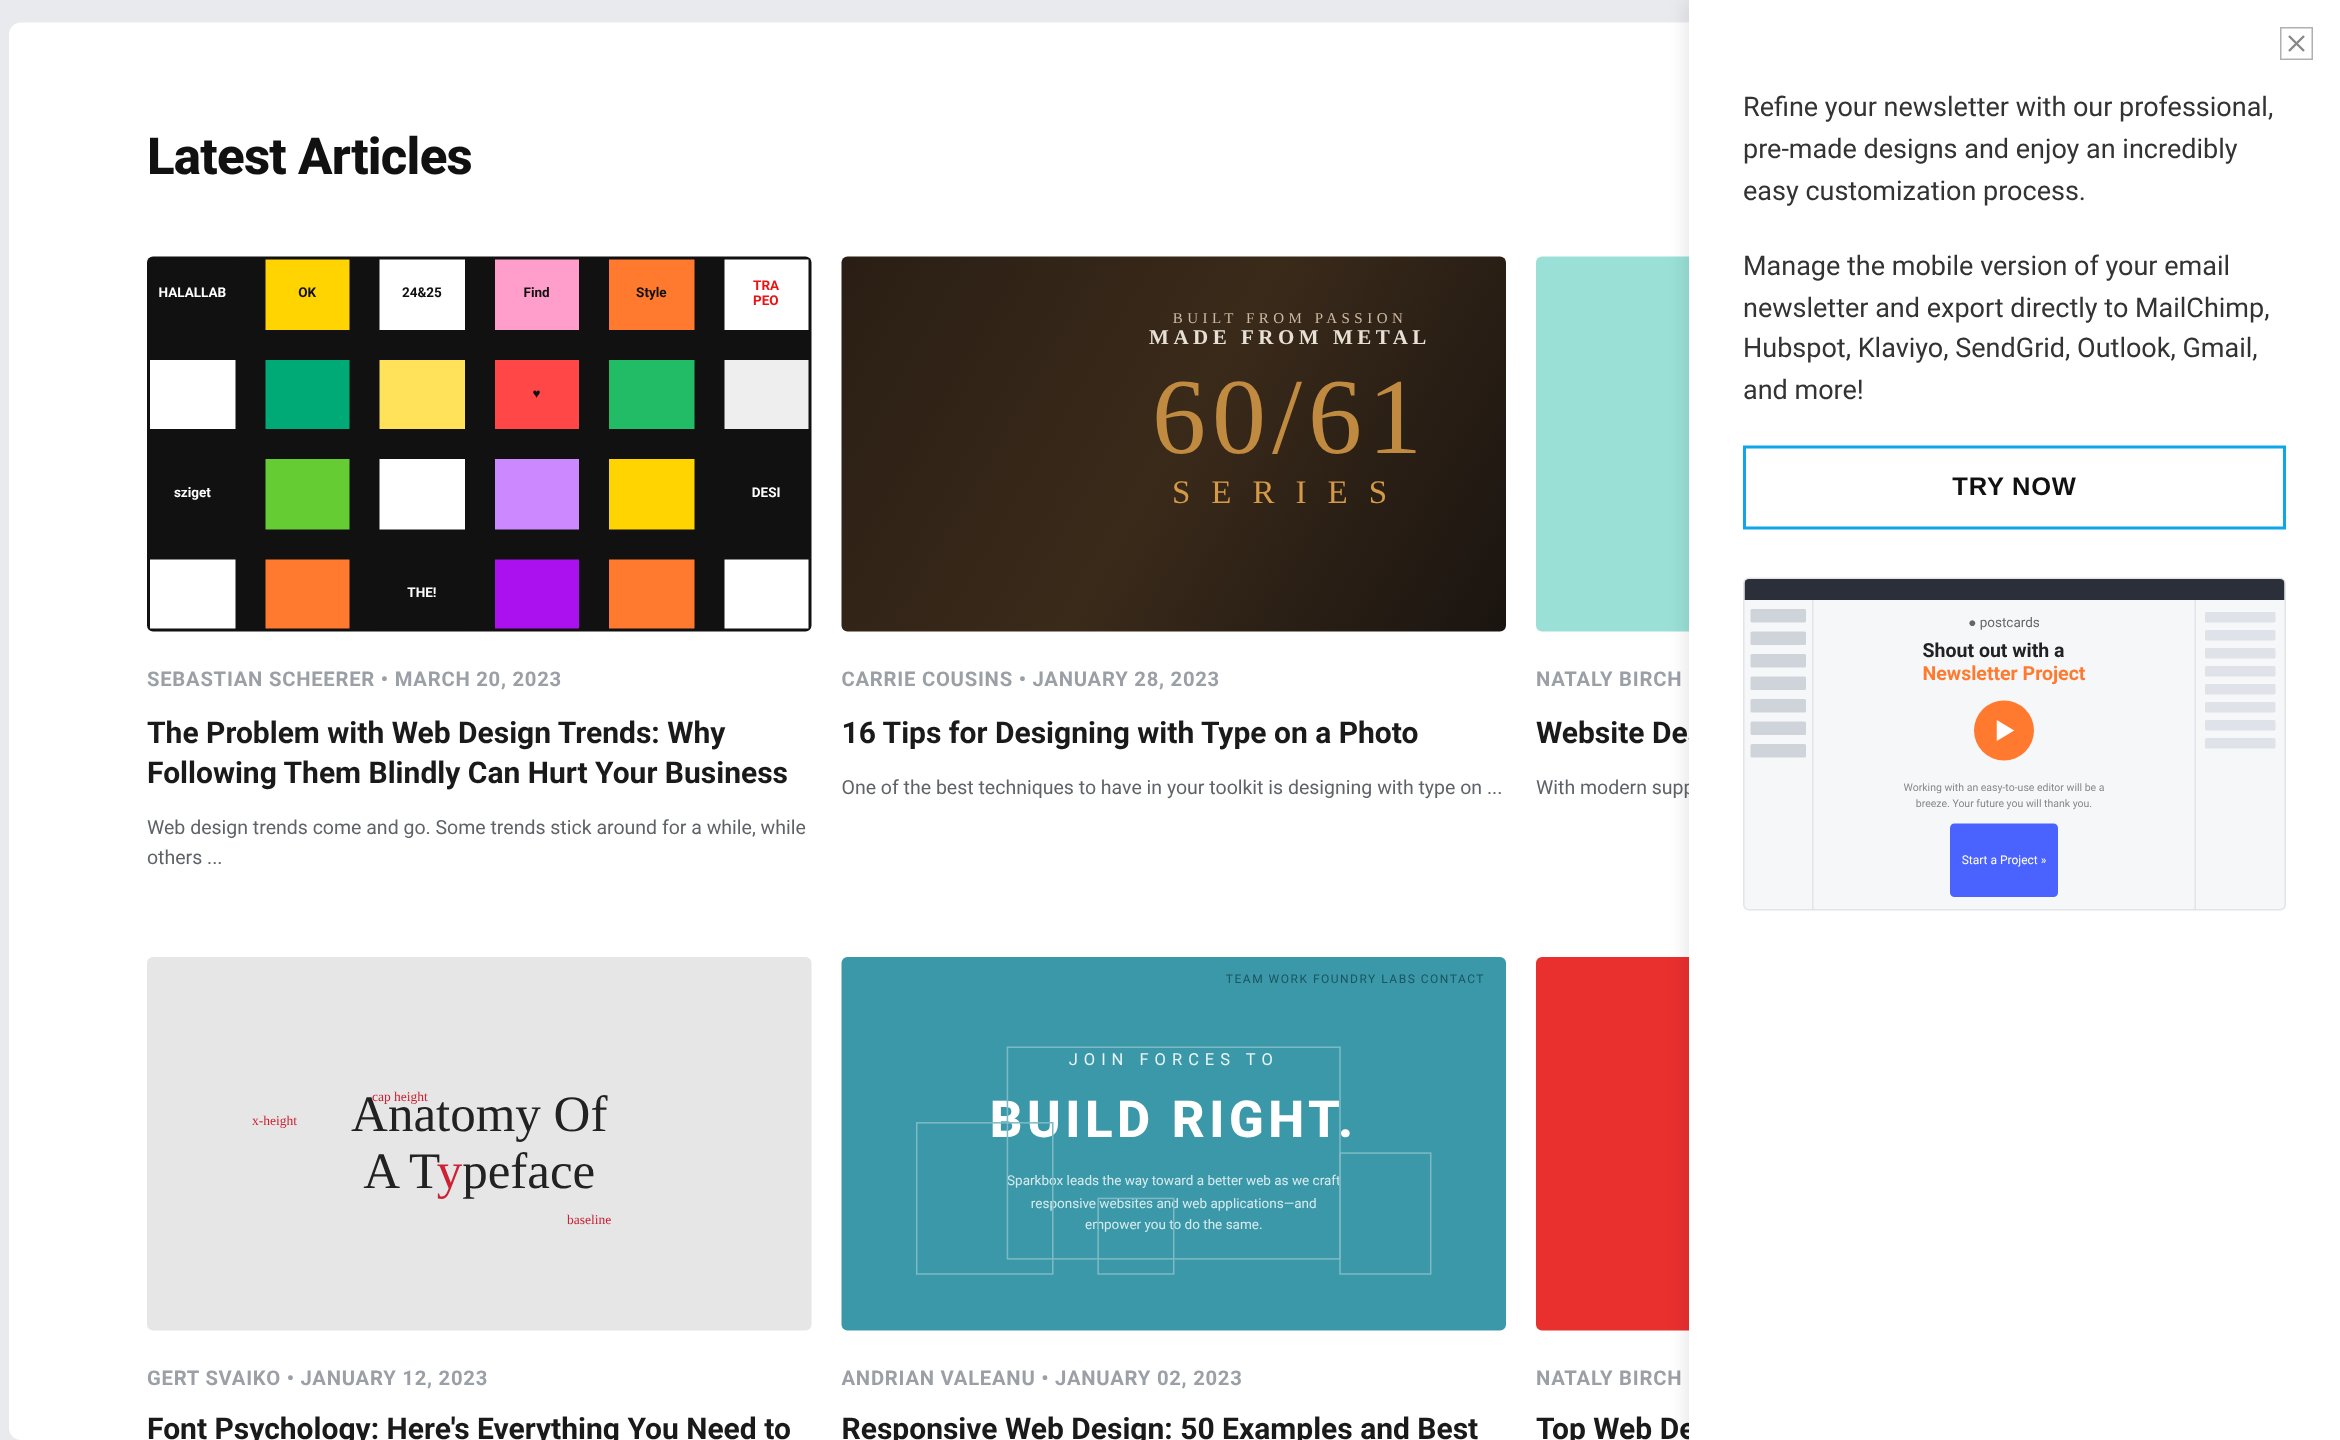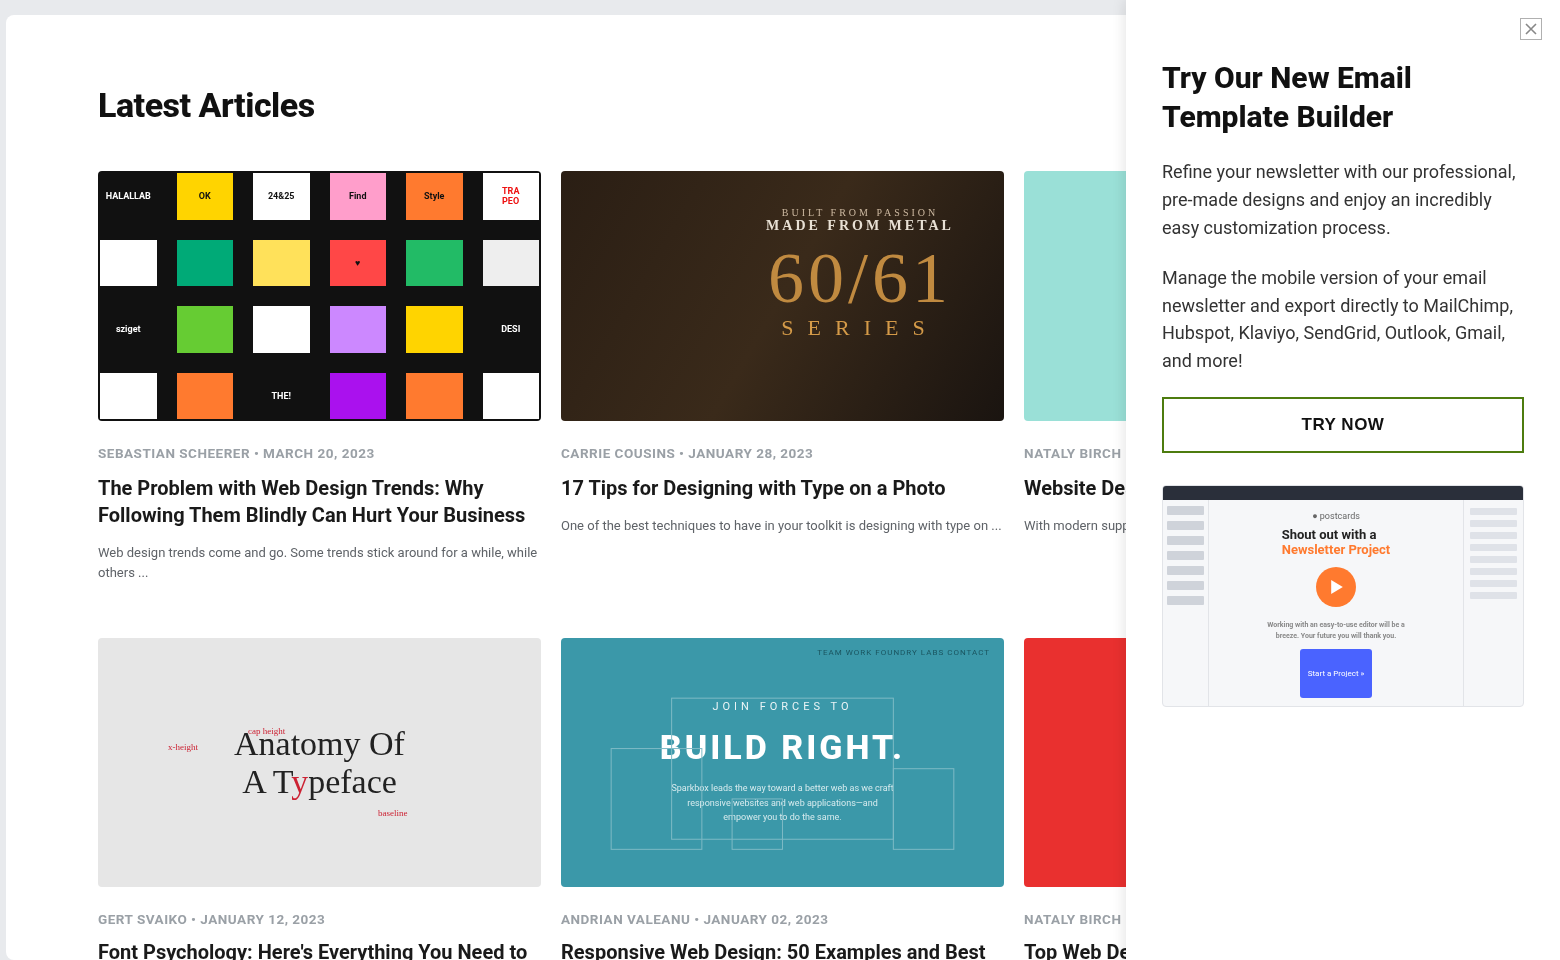--- a/index.html
+++ b/index.html
@@ -139,21 +139,21 @@
     margin-bottom: 22px;
   }
   .modal p {
     font-size: 18px;
     line-height: 1.55;
     color: #333;
     margin-bottom: 22px;
   }
   .modal .cta {
     width: 100%;
-    border: 2px solid #4d7c0f;
+    border: 2px solid #0ea5e9;
     background: #fff;
     padding: 16px 0;
     font-size: 17px;
     font-weight: 800;
     letter-spacing: 0.5px;
     color: #111;
     cursor: pointer;
     margin-bottom: 32px;
   }
   .modal .promo {
@@ -171,21 +171,21 @@
   .promo .side div{height:9px;background:#cfd3da;margin-bottom:6px;border-radius:1px;}
   .promo .main{flex:1;display:flex;align-items:center;justify-content:center;flex-direction:column;position:relative;}
   .promo .panel{width:60px;border-left:1px solid #e2e4e8;padding:8px 6px;}
   .promo .panel div{height:7px;background:#dfe2e8;margin-bottom:5px;border-radius:1px;}
   .promo .brand{font-size:9px;color:#666;margin-bottom:6px;}
   .promo .h{font-size:13px;font-weight:700;color:#222;}
   .promo .h .o{color:#ff7a2f;}
   .promo .play{width:40px;height:40px;border-radius:50%;background:#ff7a2f;display:flex;align-items:center;justify-content:center;margin:10px 0;}
   .promo .play svg{width:14px;height:14px;fill:#fff;margin-left:2px;}
   .promo .btn{background:#4a63ff;color:#fff;font-size:8px;padding:20px 8px;border-radius:3px;margin-top:8px;}
-  .promo .txt{font-size:7px;color:#888;text-align:right;line-height:1.3;margin-top:2px;font-weight:bold;}
+  .promo .txt{font-size:7px;color:#888;text-align:right;line-height:1.3;margin-top:2px;}
 </style>
 </head>
 <body>
 
 <div class="page-card">
   <h1 class="page-title">Latest Articles</h1>
 
   <div class="grid">
 
     <div class="card">
@@ -229,21 +229,21 @@
         <div class="inner">
           <div class="s1">BUILT FROM PASSION</div>
           <div class="s2">MADE FROM METAL</div>
           <div class="big">60/61</div>
           <div class="s3">SERIES</div>
         </div>
       </div>
       <div class="meta">
         <span>CARRIE COUSINS</span> • <span>JANUARY 28, 2023</span>
       </div>
-      <div class="title">17 Tips for Designing with Type on a Photo</div>
+      <div class="title">16 Tips for Designing with Type on a Photo</div>
       <div class="excerpt">One of the best techniques to have in your toolkit is designing with type on ...</div>
     </div>
 
     <div class="card">
       <div class="thumb t2"></div>
       <div class="meta">
         <span>NATALY BIRCH</span>
       </div>
       <div class="title">Website Design</div>
       <div class="excerpt">With modern supported by</div>
@@ -302,21 +302,20 @@
 
   </div>
 </div>
 
 <div class="modal">
   <div class="close">
     <svg viewBox="0 0 12 12">
         <path d="M1 1 L11 11 M11 1 L1 11" stroke="#888" stroke-width="1.6"></path>
       </svg>
   </div>
-  <h2>Try Our New Email Template Builder</h2>
   <p>Refine your newsletter with our professional, pre-made designs and enjoy an incredibly easy customization process.</p>
   <p>Manage the mobile version of your email newsletter and export directly to MailChimp, Hubspot, Klaviyo, SendGrid, Outlook, Gmail, and more!</p>
   <button class="cta">TRY NOW</button>
   <div class="promo">
     <div class="top"></div>
     <div class="body">
       <div class="side">
           <div></div>
           <div></div>
           <div></div>

